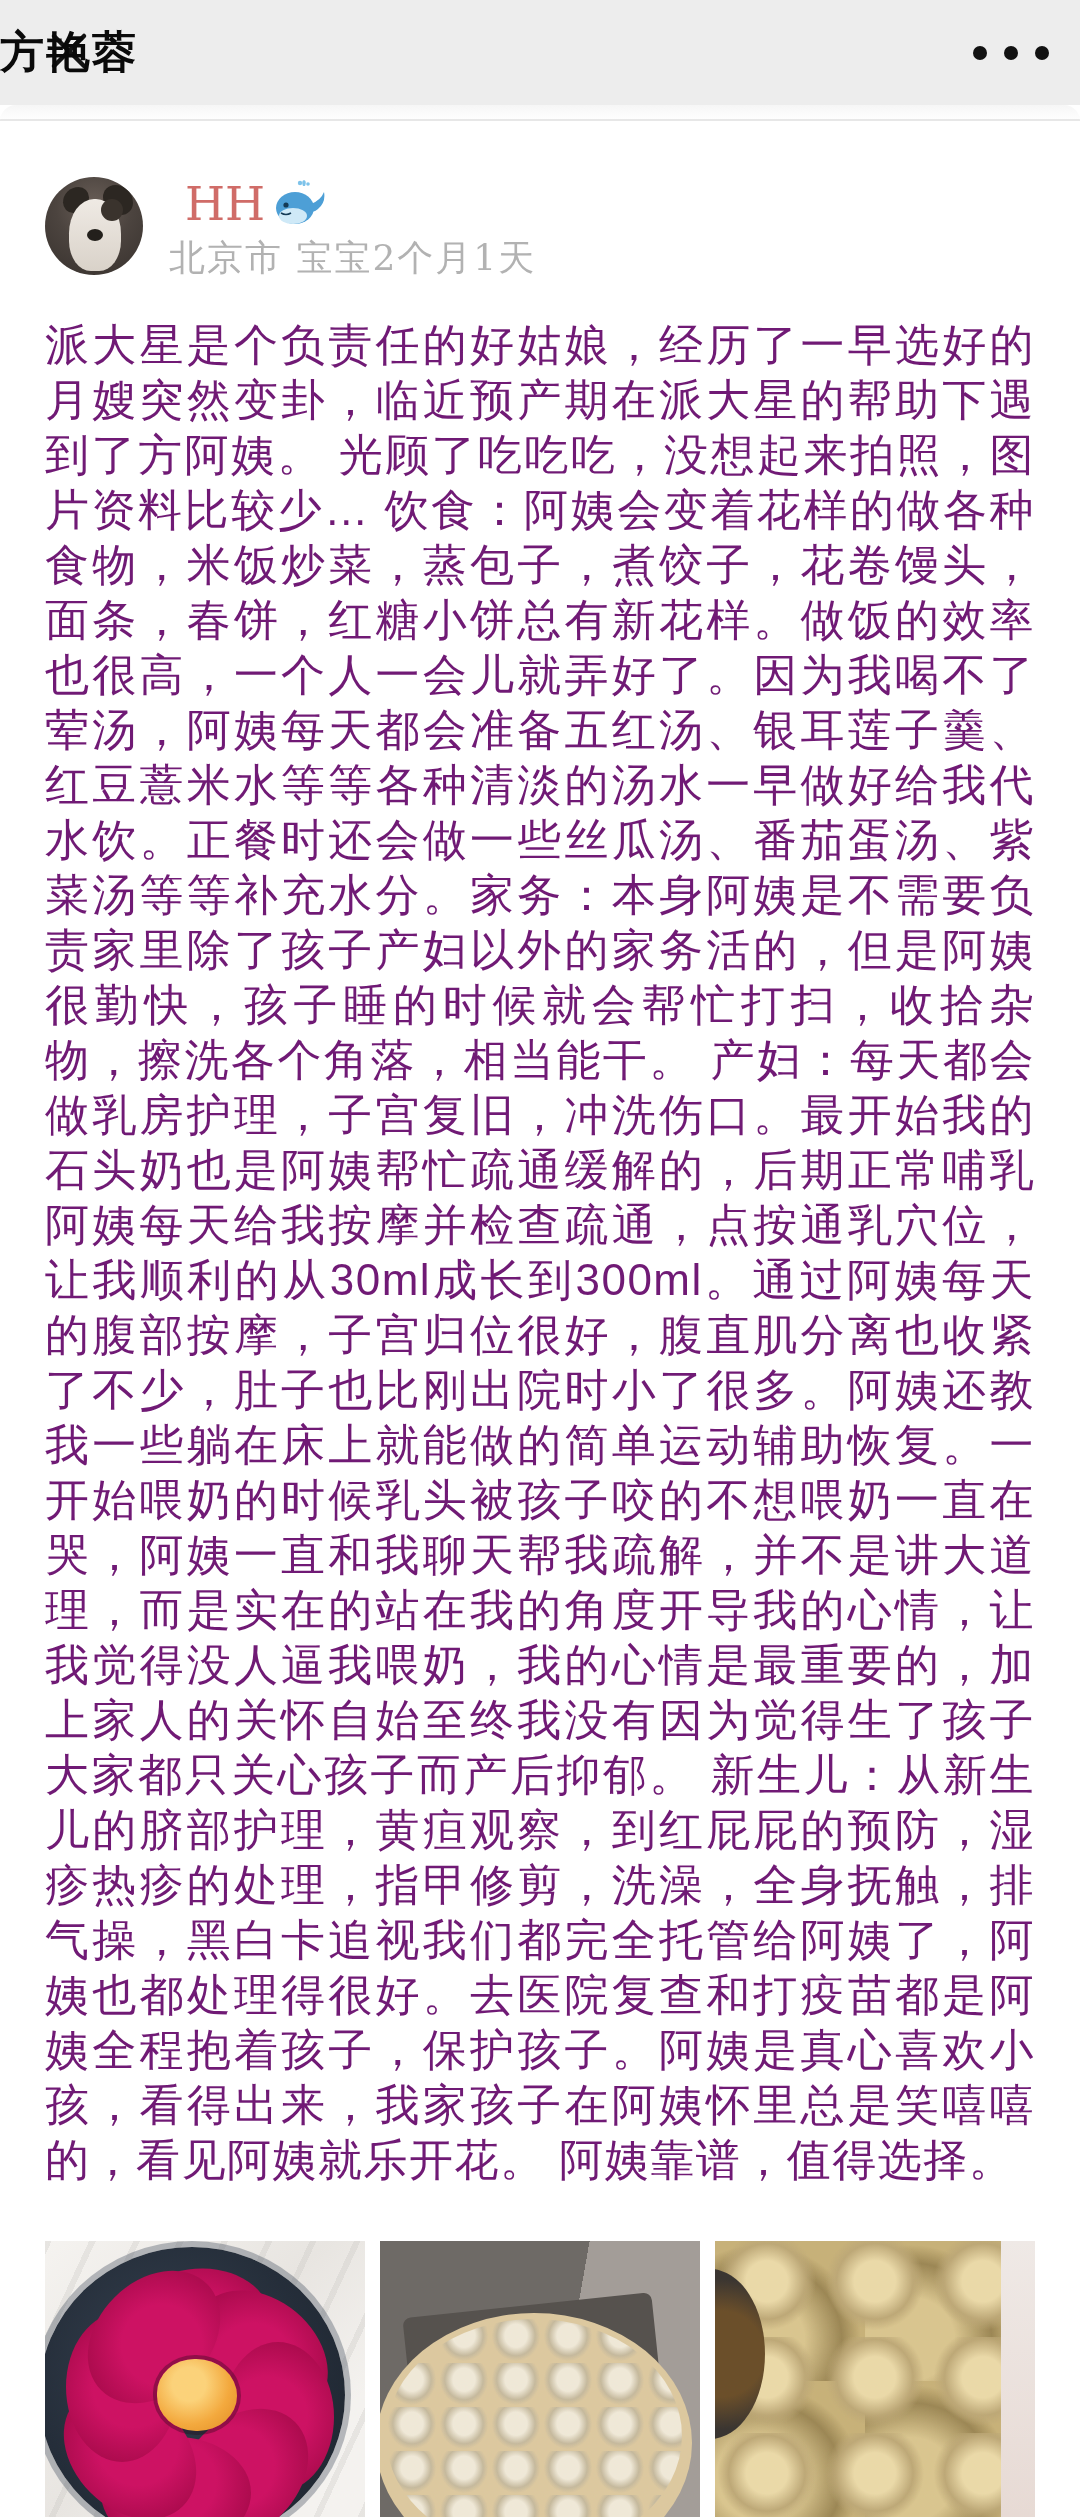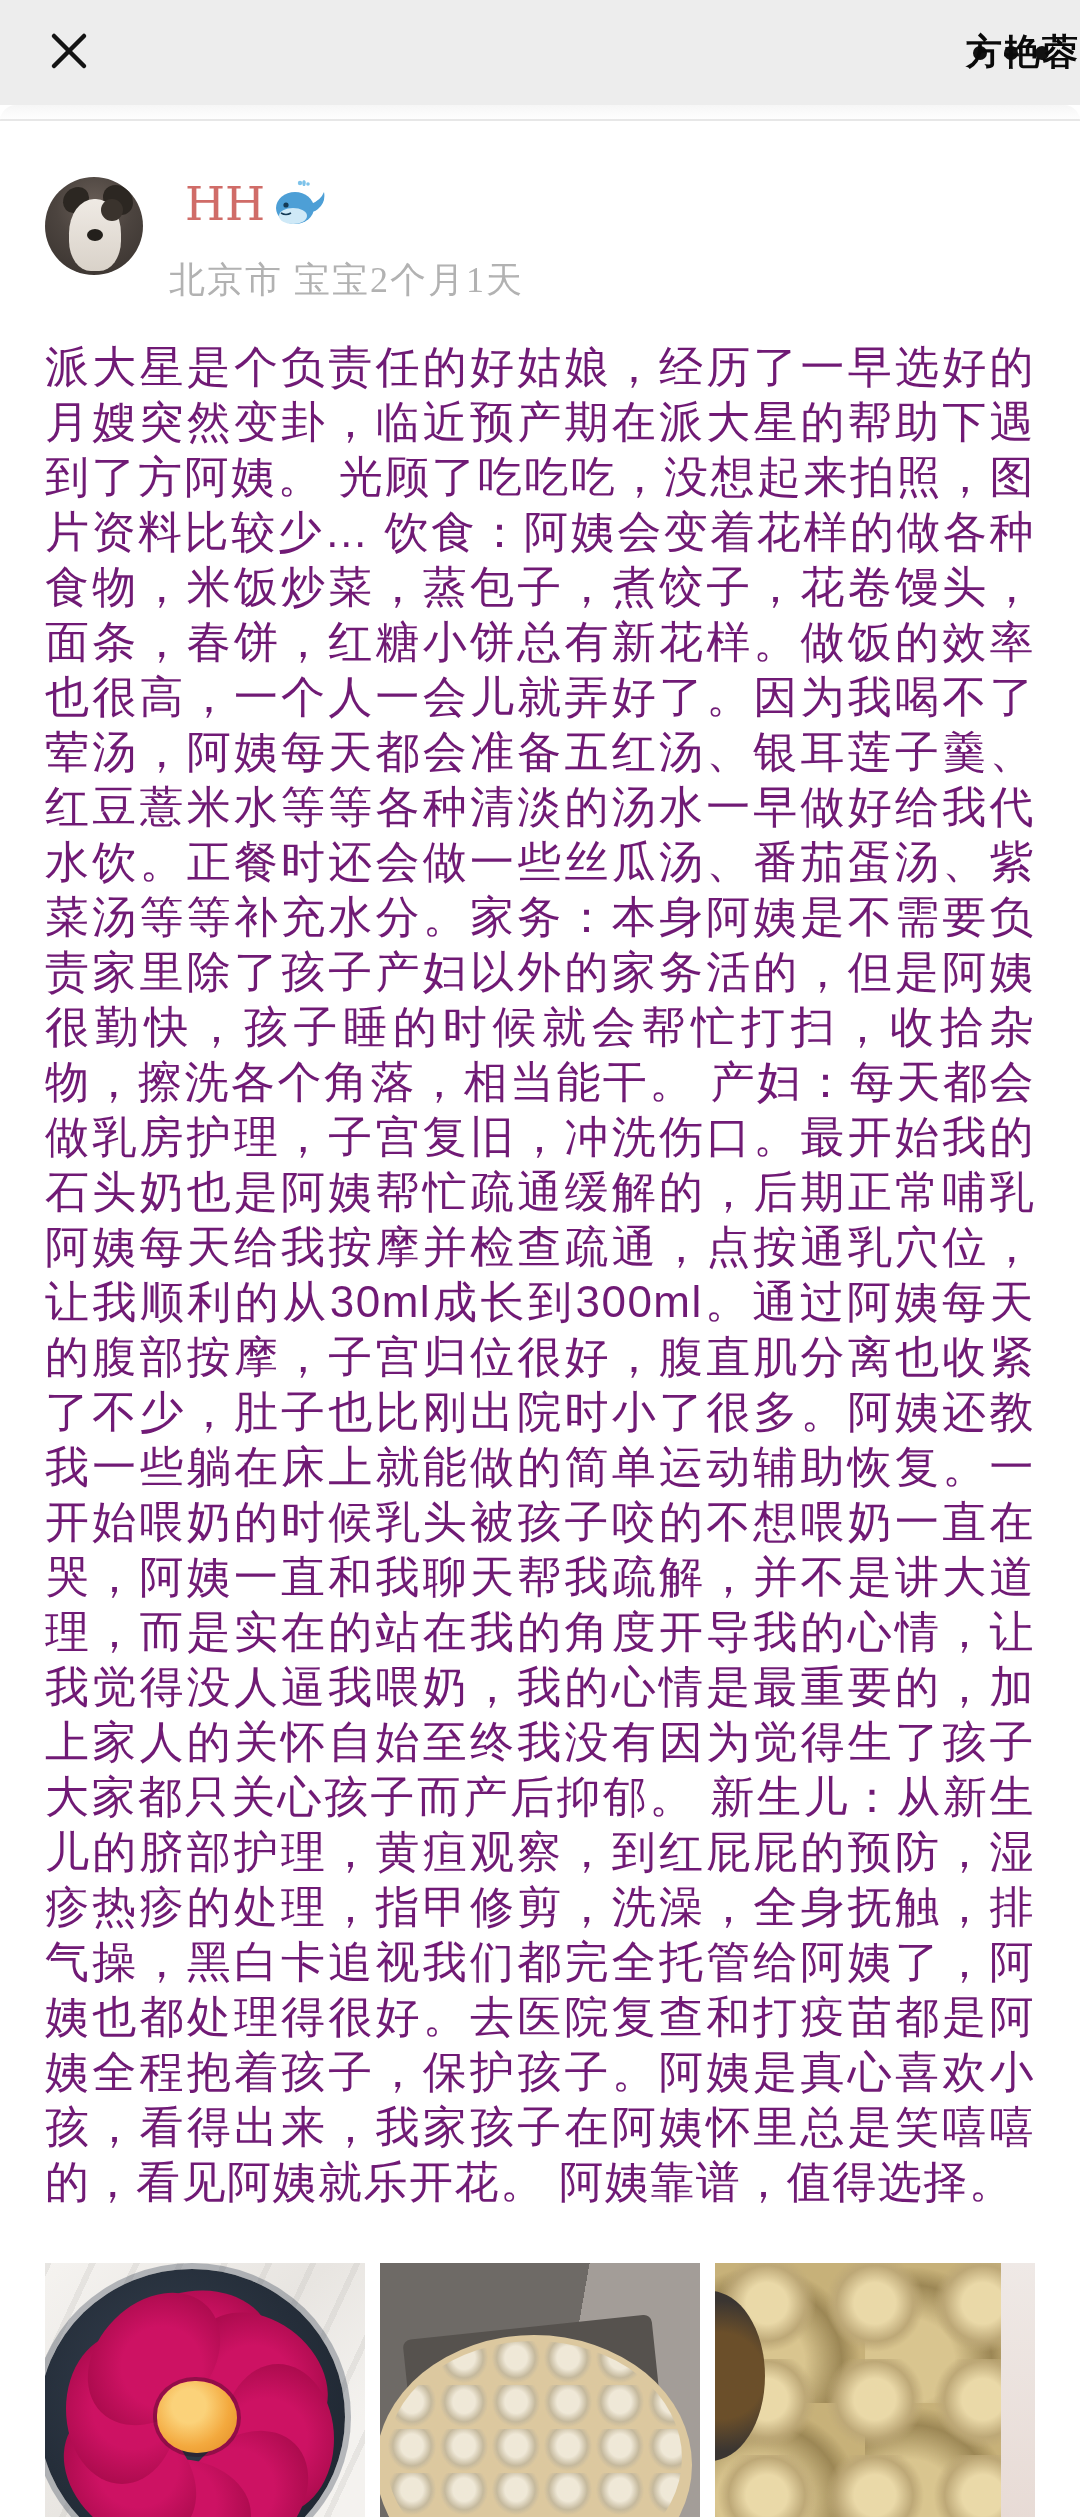--- a/index.html
+++ b/index.html
@@ -18,22 +18,22 @@
     display: flex; align-items: center; justify-content: space-between;
     padding: 0 34px;
     position: relative;
   }
   .nav-btn {
     background: none; border: none; cursor: pointer;
     width: 70px; height: 70px;
     display: flex; align-items: center; justify-content: center;
   }
   .page-title {
-    position: absolute; left: 0; right: 0; text-align: right;
-    font-size: 36px; font-weight: bold; color: #0a0a0a;
+    position: absolute; left: 0; right: 12px; text-align: left;
+    font-size: 44px; font-weight: bold; color: #0a0a0a;
     font-family: "DejaVu Sans", "Liberation Sans", sans-serif;
     letter-spacing: 2px;
   }
   .dots { display: flex; gap: 17px; align-items: center; }
   .dots i { width: 14px; height: 14px; border-radius: 50%; background: #121212; }
 
   .card-seam {
     height: 16px;
     background: linear-gradient(#f6f6f6, #ffffff);
     border-radius: 24px 24px 0 0;
@@ -75,22 +75,22 @@
   }
 
   .author-info { margin-left: 26px; padding-top: 2px; }
   .name-line { display: flex; align-items: center; gap: 8px; margin-left: 16px; }
   .author-name {
     font-size: 46px; color: #d06c68; line-height: 1.1;
     font-family: "DejaVu Serif", "Liberation Serif", serif;
   }
   .whale { width: 52px; height: 48px; display: inline-block; }
   .author-meta {
-    margin-top: 26px;
-    font-size: 36px; color: #b2b2b2; letter-spacing: 2px; font-family: Liberation Serif, serif;
+    margin-top: 4px;
+    font-size: 36px; color: #b2b2b2; letter-spacing: 2px;
   }
 
   
   .review-body {
     margin-top: 34px;
     font-size: 44px;
     line-height: 55px;
     letter-spacing: 1.5px;
     color: #701a75;
     text-align: justify;

